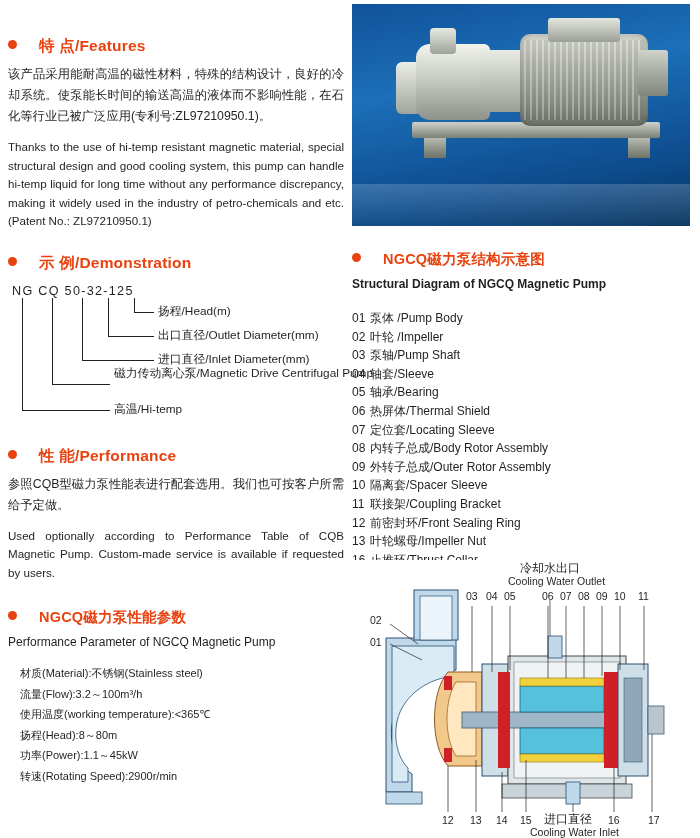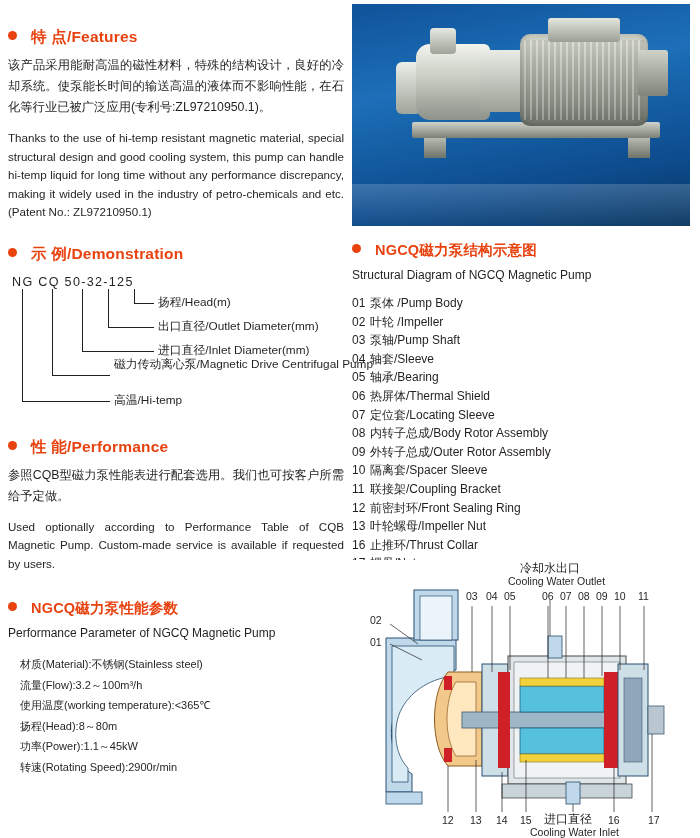--- a/index.html
+++ b/index.html
@@ -24,22 +24,22 @@
   .left-col {
     position: absolute;
     left: 8px;
     top: 24px;
     width: 336px;
   }
   .section { margin-bottom: 16px; }
   .sec-head {
     display: flex;
     align-items: baseline;
-    gap: 14px;
-    margin: 3px 0 7px 0;
+    gap: 22px;
+    margin: 12px 0 7px 0;
   }
   .bullet {
     display: inline-block;
     width: 9px;
     height: 9px;
     border-radius: 50%;
     background: #e8420f;
     flex: none;
     position: relative;
     top: -2px;
@@ -320,21 +320,21 @@
     <div class="motor-fins"></div>
     <div class="motor-box"></div>
     <div class="term-box"></div>
   </div>
 
   <div class="struct">
     <div class="sec-head">
       <span class="bullet"></span>
       <span class="sec-title small">NGCQ磁力泵结构示意图</span>
     </div>
-    <p class="sub-en" style="margin-bottom:10px;">Structural Diagram of NGCQ Magnetic Pump</p>
+    <p class="sub-en" style="margin-bottom:16px;font-weight:bold;">Structural Diagram of NGCQ Magnetic Pump</p>
     <ul class="struct-list">
       <li><span class="num">01</span><span>泵体 /Pump Body</span></li>
       <li><span class="num">02</span><span>叶轮 /Impeller</span></li>
       <li><span class="num">03</span><span>泵轴/Pump Shaft</span></li>
       <li><span class="num">04</span><span>轴套/Sleeve</span></li>
       <li><span class="num">05</span><span>轴承/Bearing</span></li>
       <li><span class="num">06</span><span>热屏体/Thermal Shield</span></li>
       <li><span class="num">07</span><span>定位套/Locating Sleeve</span></li>
       <li><span class="num">08</span><span>内转子总成/Body Rotor Assembly</span></li>
       <li><span class="num">09</span><span>外转子总成/Outer Rotor Assembly</span></li>

